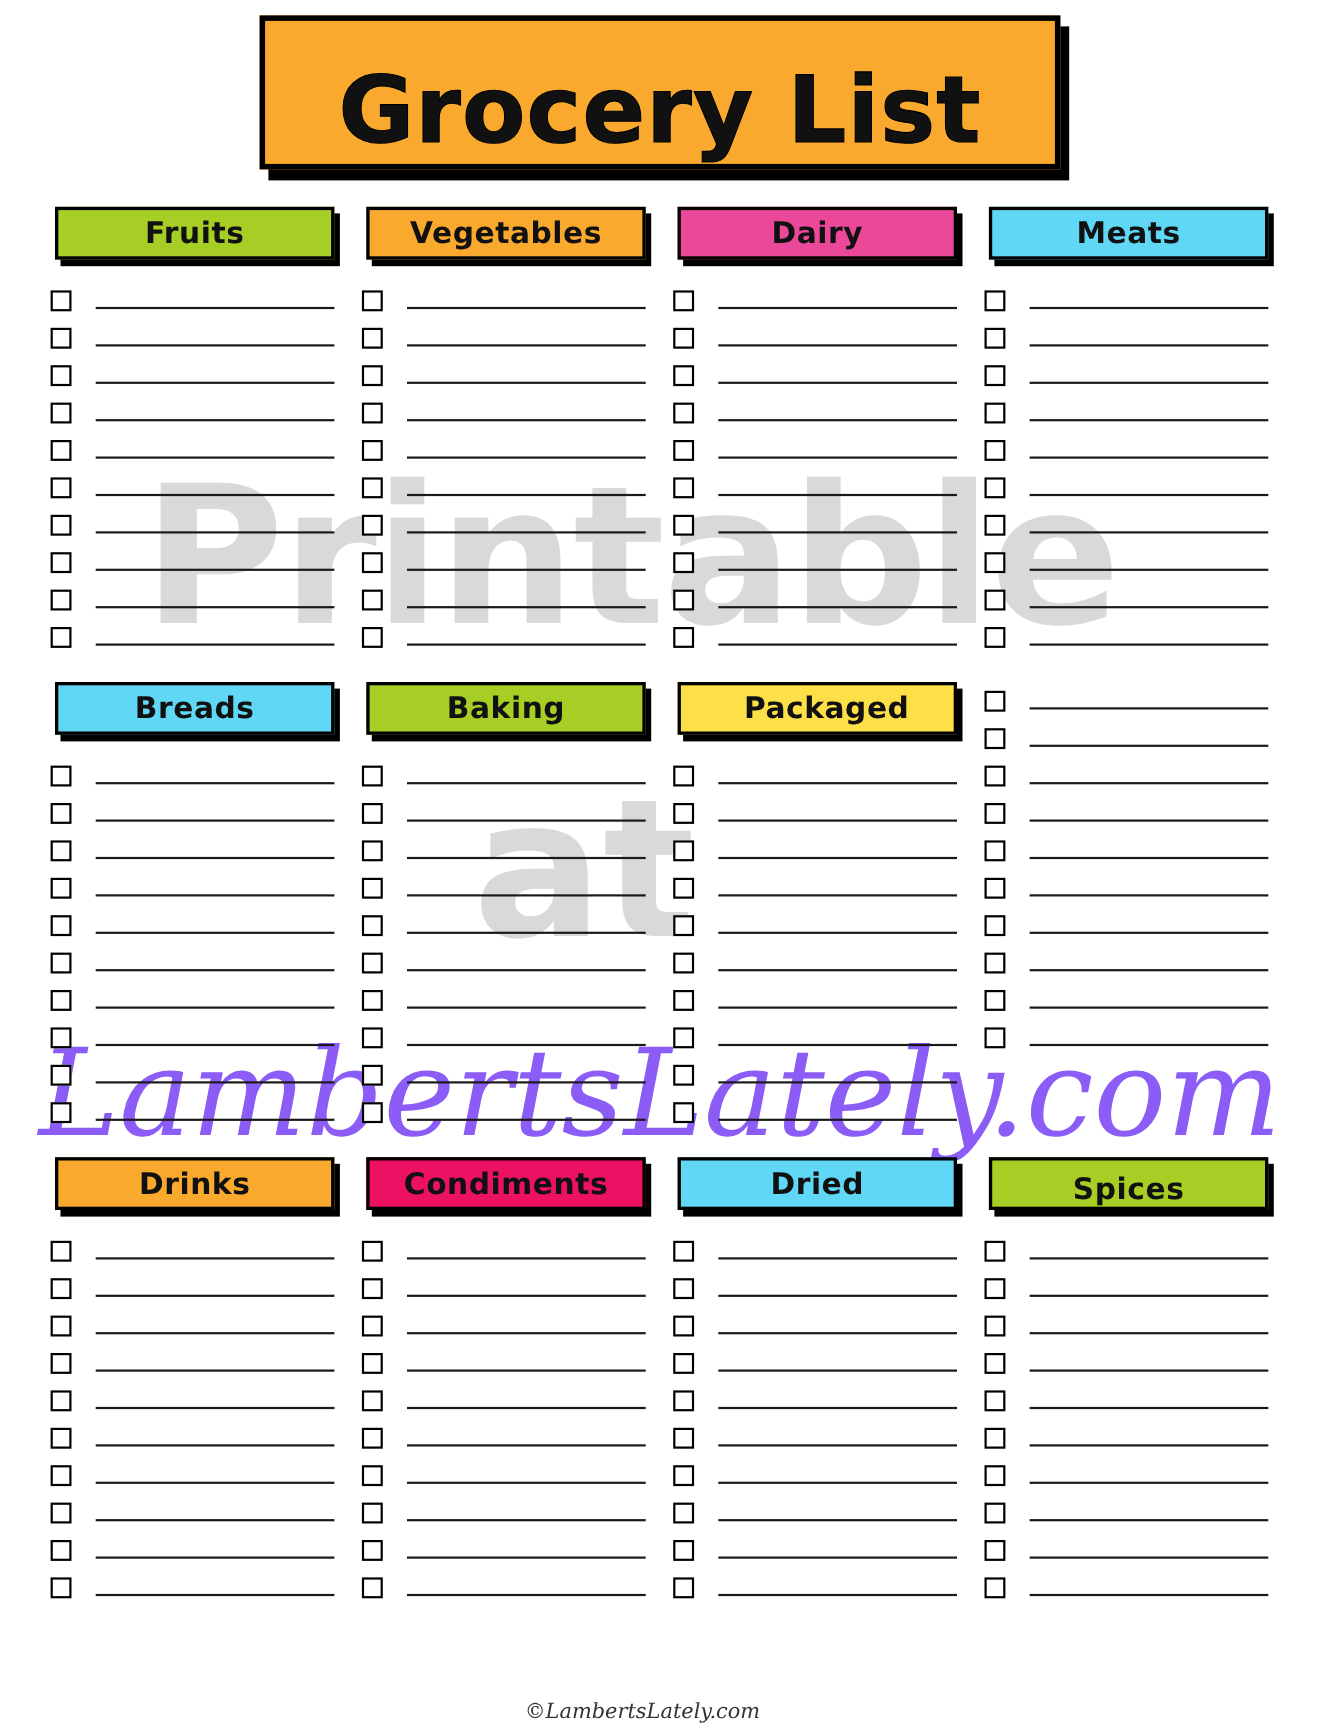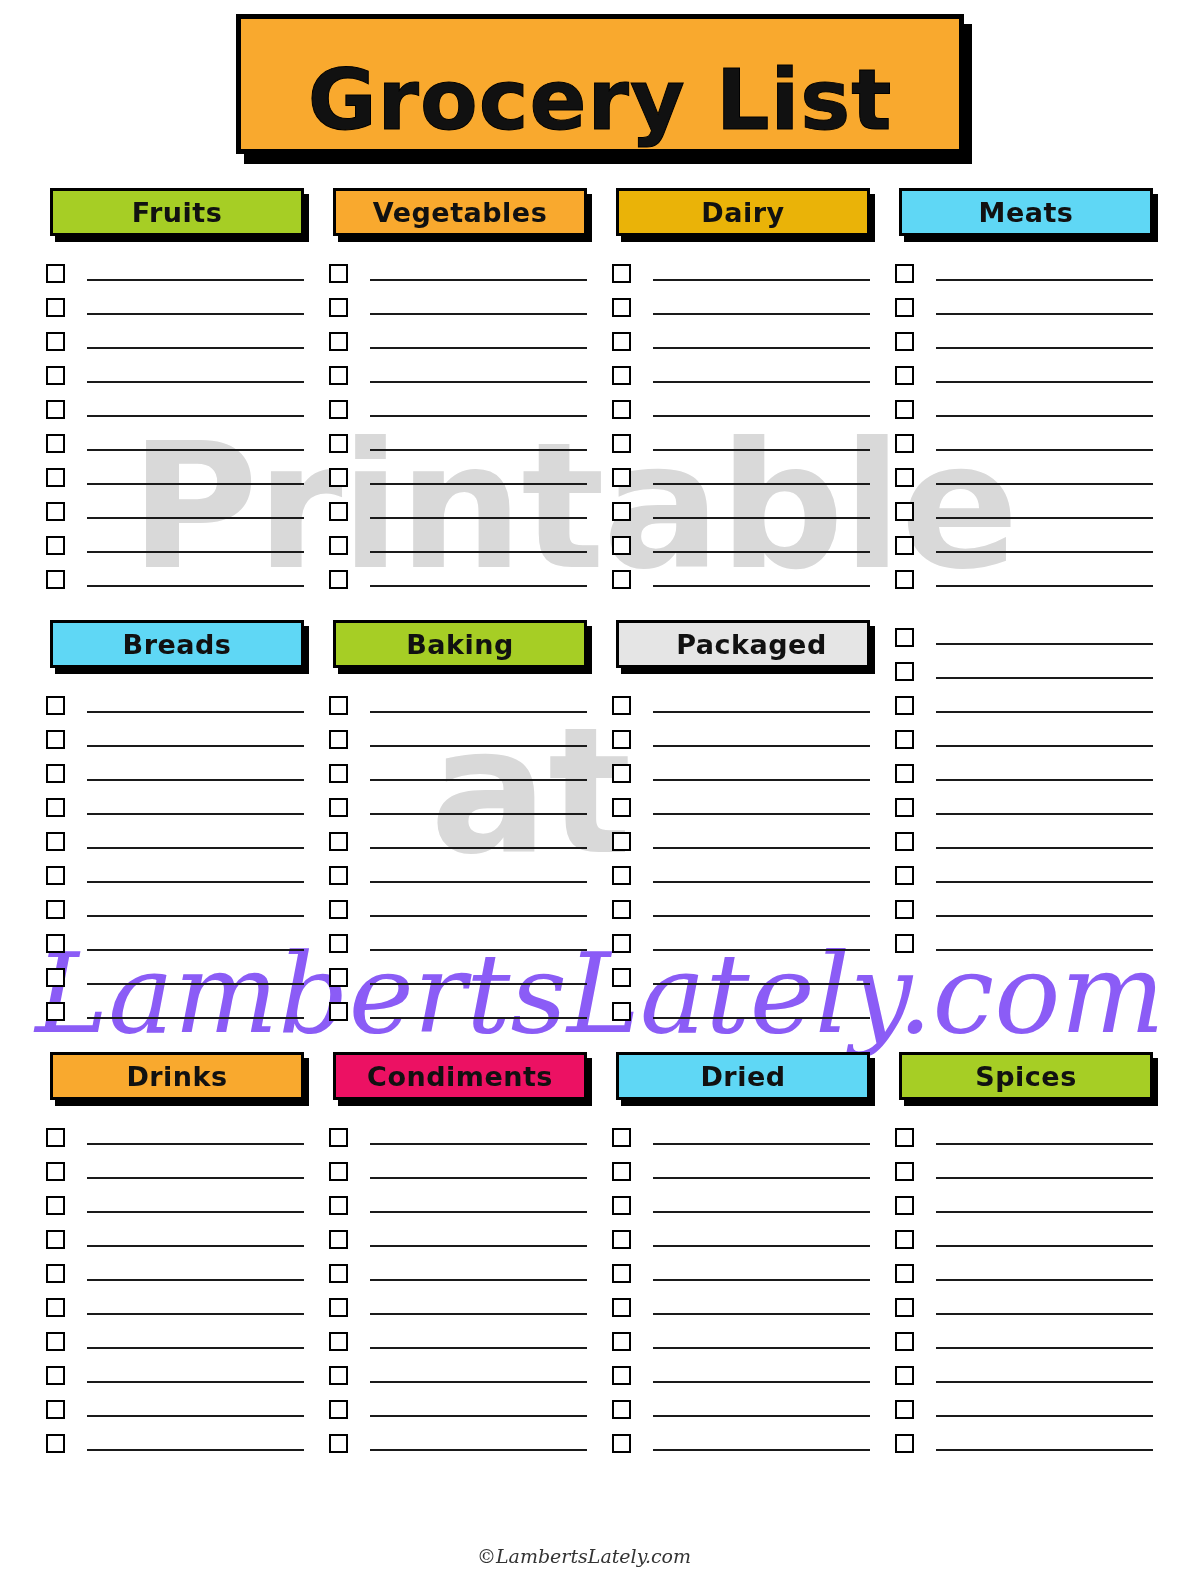--- a/index.html
+++ b/index.html
@@ -301,21 +301,21 @@
             </div>
             <div class="line-row">
               <div class="checkbox"></div>
               <div class="rule"></div>
             </div>
           </div>
         </div>
         <div class="block">
           <div class="cat-header-wrap">
             <div class="cat-shadow"></div>
-            <div class="cat-box" style="background: #eab308;">
+            <div class="cat-box" style="background: #ec4899;">
               <span class="cat-label">Dairy</span>
             </div>
           </div>
           <div class="lines">
             <div class="line-row">
               <div class="checkbox"></div>
               <div class="rule"></div>
             </div>
             <div class="line-row">
               <div class="checkbox"></div>
@@ -503,21 +503,21 @@
             </div>
             <div class="line-row">
               <div class="checkbox"></div>
               <div class="rule"></div>
             </div>
           </div>
         </div>
         <div class="block">
           <div class="cat-header-wrap">
             <div class="cat-shadow"></div>
-            <div class="cat-box" style="background: #e5e5e5; padding-left: 17px;">
+            <div class="cat-box" style="background: #fde047; padding-left: 17px;">
               <span class="cat-label">Packaged</span>
             </div>
           </div>
           <div class="lines">
             <div class="line-row">
               <div class="checkbox"></div>
               <div class="rule"></div>
             </div>
             <div class="line-row">
               <div class="checkbox"></div>
@@ -749,21 +749,21 @@
             </div>
             <div class="line-row">
               <div class="checkbox"></div>
               <div class="rule"></div>
             </div>
           </div>
         </div>
         <div class="block">
           <div class="cat-header-wrap">
             <div class="cat-shadow"></div>
-            <div class="cat-box" style="background: rgb(166, 206, 37);">
+            <div class="cat-box" style="background: rgb(166, 206, 37); align-items: flex-end;">
               <span class="cat-label">Spices</span>
             </div>
           </div>
           <div class="lines">
             <div class="line-row">
               <div class="checkbox"></div>
               <div class="rule"></div>
             </div>
             <div class="line-row">
               <div class="checkbox"></div>

